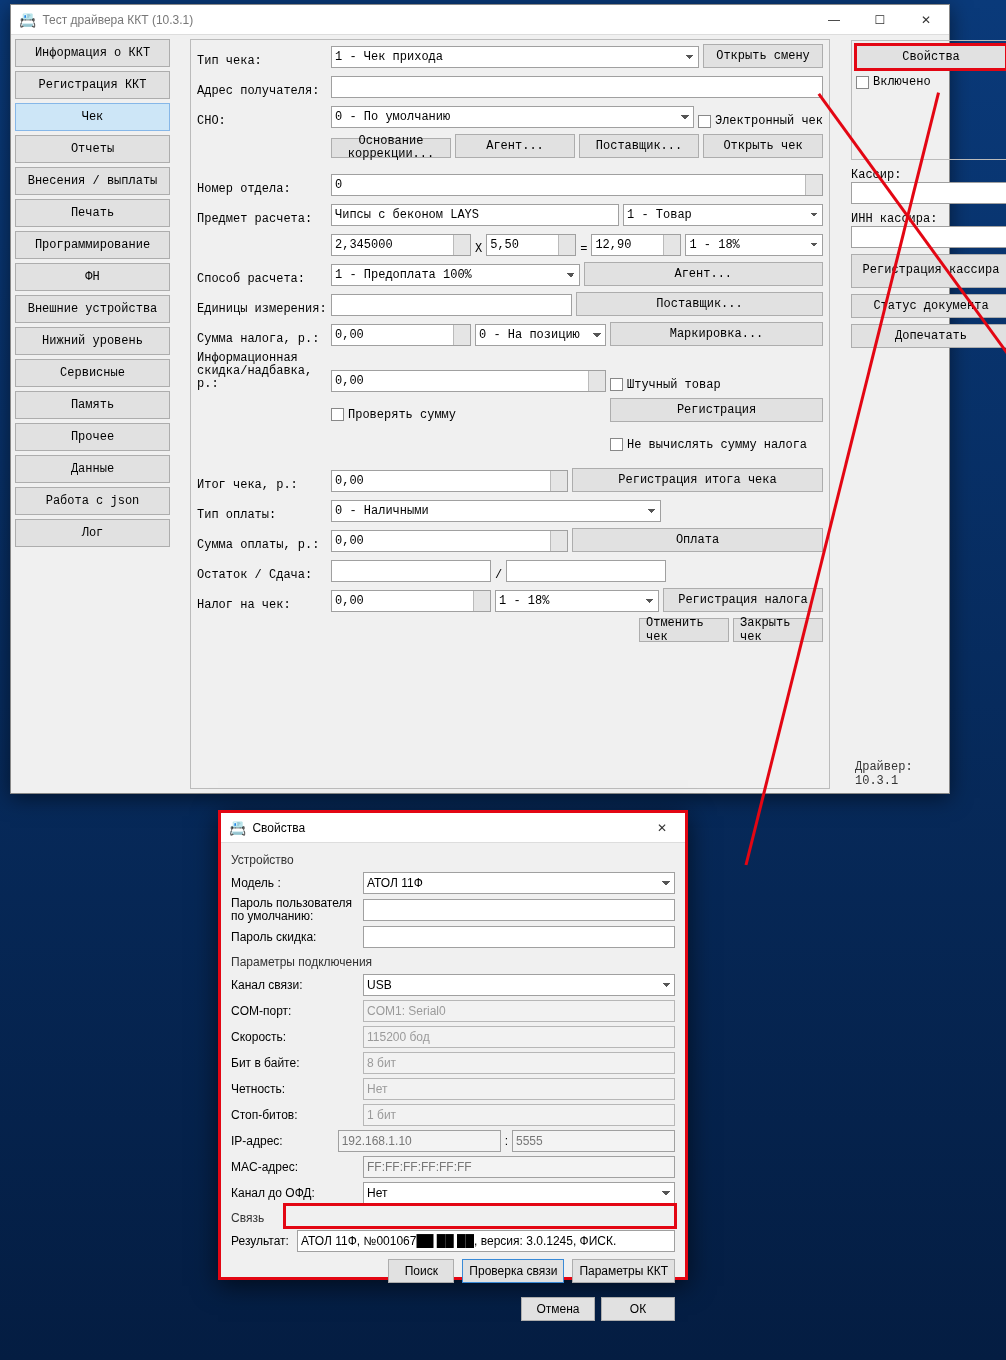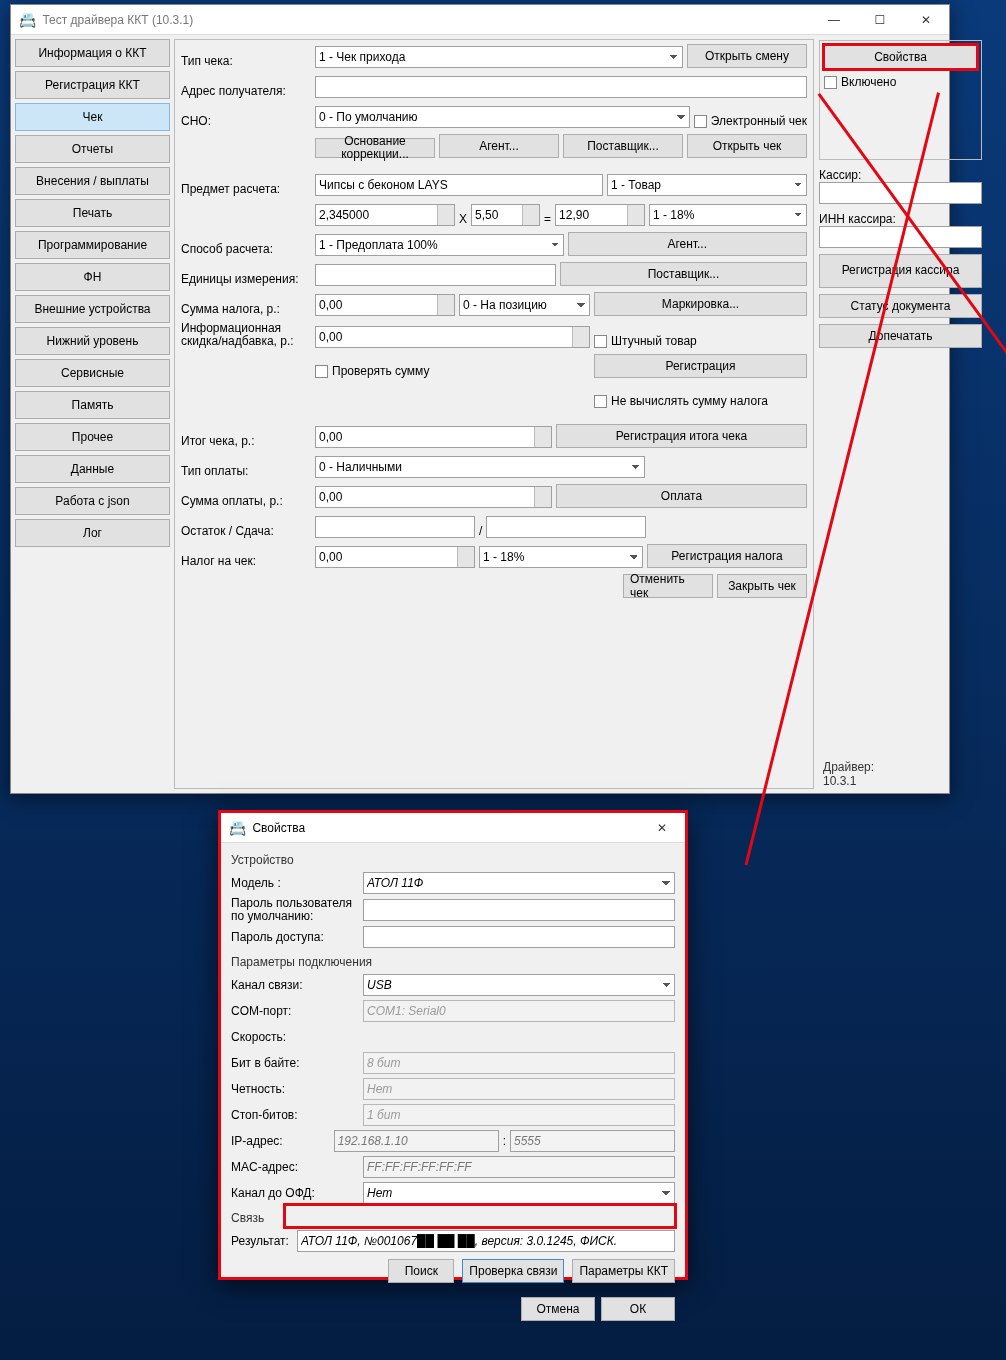--- a/index.html
+++ b/index.html
@@ -30,23 +30,24 @@
     border-bottom: 1px solid #ddd;
   }
   .titlebar .app-icon { margin-right: 6px; font-size: 14px; color:#666; }
   .titlebar .title { color:#777; flex:1; }
   .winctrls { display:flex; }
   .winctrls > div { width:46px; height:30px; display:flex; align-items:center; justify-content:center; color:#333; }
 
   .body-grid {
     display:grid;
     grid-template-columns: 155px 640px 1fr;
-    gap: 4px;
+    gap: 20px;
     padding: 4px;
     height: calc(100% - 30px);
+    font-family: Liberation Mono, monospace;
   }
   .nav-col { display:flex; flex-direction:column; gap:4px; }
   .nav-btn { height:28px; border:1px solid #adadad; background:#e1e1e1; cursor:default; display:flex;align-items:center;justify-content:center; }
   .nav-btn.active { background:#cde6f7; border-color:#86b7e8; }
 
   .center-col { border:1px solid #bbb; padding:4px 6px 6px 6px; display:flex; flex-direction:column; gap:6px; }
   .row { display:flex; align-items:flex-end; gap:4px; min-height:24px; }
   .row label { width:130px; }
   .row label.wide2 { line-height:1.1; }
   .ctrl-input, select, input[type=text] {
@@ -77,21 +78,21 @@
     width: 470px; height: 470px;
     background:#f0f0f0;
     border:3px solid #e30613;
     box-shadow: 0 6px 24px rgba(0,0,0,.6);
   }
   .props-win .titlebar { background:#fff; }
   .props-body { padding:6px 10px; display:flex; flex-direction:column; gap:2px; }
   .fieldset-title { color:#333; margin-top:4px; margin-bottom:2px; }
   .prow { display:flex; align-items:center; gap:4px; min-height:24px; }
   .prow label { width:128px; }
-  .prow input, .prow select { flex:1;font-style:italic; }
+  .prow input, .prow select { flex:1; }
   .disabled { background:#f3f3f3 !important; color:#777; }
   .btnbar { display:flex; justify-content:flex-end; gap:6px; padding:8px 10px; }
   .redbox { position:absolute; border:3px solid #e30613; }
 </style>
 </head>
 <body>
 
 <div class="main-win">
   <div class="titlebar">
     <span class="app-icon">📇</span>
@@ -149,32 +150,36 @@
       <div class="row grp-row">
         <label></label>
         <div class="btn" style="height:20px;line-height:1.1">Основание коррекции...</div>
         <div class="btn">Агент...</div>
         <div class="btn">Поставщик...</div>
         <div class="btn">Открыть чек</div>
       </div>
 
       <div style="height:2px"></div>
 
+      <div class="row">
+        <label>Номер отдела:</label>
+        <div class="spin" style="flex:1"><input type="text" style="width: 100%;" value="0"></div>
+      </div>
 
       <div class="row">
         <label>Предмет расчета:</label>
         <input type="text" style="flex: 1 1 0%;" value="Чипсы с беконом LAYS">
         <select style="width:200px"><option>1 - Товар</option></select>
       </div>
 
       <div class="row">
         <label></label>
         <div class="spin" style="width:140px"><input type="text" style="width: 100%;" value="2,345000"></div>
         <span>X</span>
-        <div class="spin" style="width:69px"><input type="text" style="width: 100%;" value="5,50"></div>
+        <div class="spin" style="width:90px"><input type="text" style="width: 100%;" value="5,50"></div>
         <span>=</span>
         <div class="spin" style="width:90px"><input type="text" style="width: 100%;" value="12,90"></div>
         <select style="flex:1"><option>1 - 18%</option></select>
       </div>
 
       <div class="row">
         <label>Способ расчета:</label>
         <select style="flex:1;max-width:275px"><option>1 - Предоплата 100%</option></select>
         <div class="btn" style="flex:1">Агент...</div>
       </div>
@@ -298,35 +303,36 @@
     <div class="fieldset-title">Устройство</div>
     <div class="prow">
         <label>Модель :</label>
         <select><option>АТОЛ 11Ф</option></select>
       </div>
     <div class="prow">
         <label style="line-height:1.1">Пароль пользователя по умолчанию:</label>
         <input type="text" value="" style="">
       </div>
     <div class="prow">
-        <label>Пароль доступа:</label>
+        <label>Пароль скидка:</label>
         <input type="text" value="" style="">
       </div>
 
     <div class="fieldset-title">Параметры подключения</div>
     <div class="prow">
         <label>Канал связи:</label>
         <select><option>USB</option></select>
       </div>
     <div class="prow">
         <label>COM-порт:</label>
         <select class="disabled" disabled=""><option>COM1: Serial0</option></select>
       </div>
     <div class="prow">
         <label>Скорость:</label>
+        <select class="disabled" disabled=""><option>115200 бод</option></select>
       </div>
     <div class="prow">
         <label>Бит в байте:</label>
         <select class="disabled" disabled=""><option>8 бит</option></select>
       </div>
     <div class="prow">
         <label>Четность:</label>
         <select class="disabled" disabled=""><option>Нет</option></select>
       </div>
     <div class="prow">

